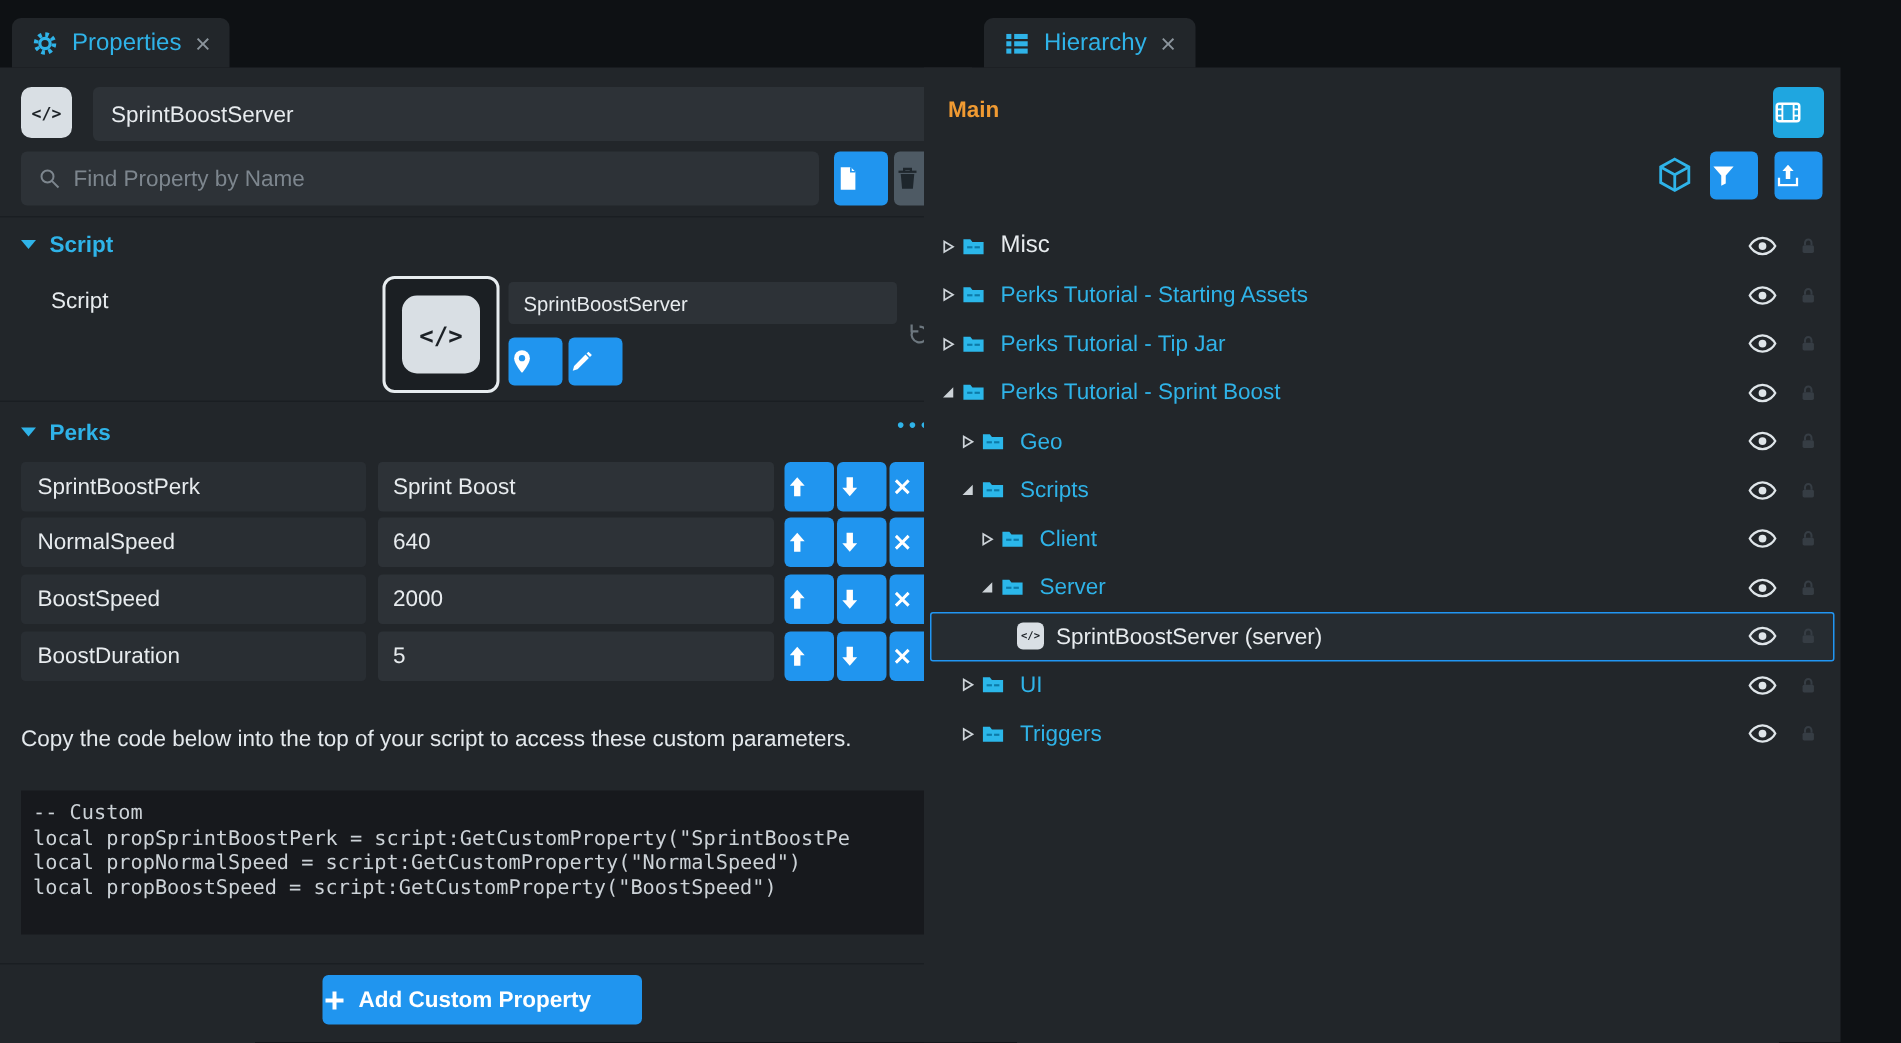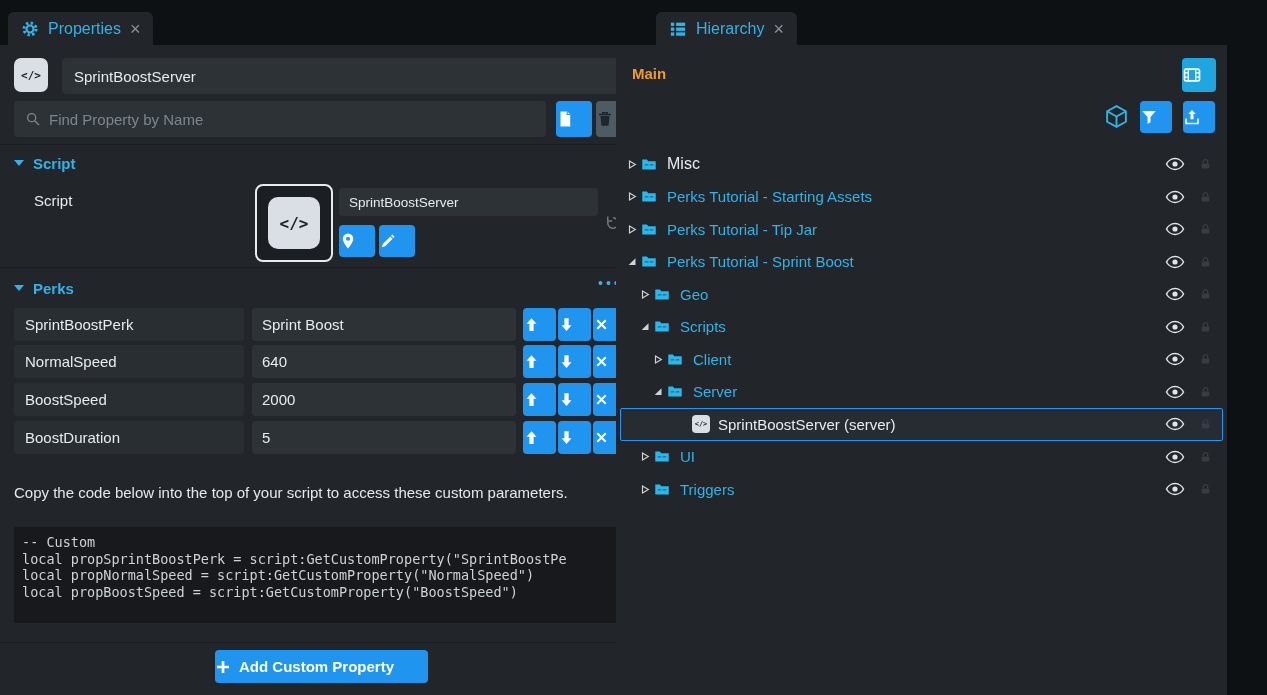--- a/index.html
+++ b/index.html
@@ -109,21 +109,21 @@
   #btn-export{left:567px;}
   #btn-funnel svg,#btn-export svg{width:18px;height:18px;}
 
   #tree{position:absolute;left:4px;top:103px;right:4px;}
   .trow{
     display:flex;align-items:center;height:32.5px;padding-right:10px;
     box-sizing:border-box;cursor:pointer;border:1px solid transparent;border-radius:2px;
   }
   .trow.sel{border-color:#2196f3;background:#262c31;}
   .ind0{padding-left:4px;} .ind1{padding-left:17px;}
-  .ind2{padding-left:30px;} .ind3{padding-left:57px;}
+  .ind2{padding-left:30px;} .ind3{padding-left:43px;}
   .exp{width:14px;display:flex;justify-content:center;color:#cdd3d8;flex:none;}
   .exp svg{width:10px;height:11px;}
   .fold{width:20px;height:17px;color:#2bb7ea;flex:none;margin-right:8px;}
   .lbl{font-size:15px;color:#2fb3e8;white-space:nowrap;}
   .trow.white .lbl{color:#e7ebee;}
   .trow.big .lbl{font-size:16px;}
   .spacer{flex:1;}
   .eye{width:20px;height:20px;color:#dfe5e9;margin-right:14px;flex:none;cursor:pointer;}
   .lock{width:13px;height:16px;color:#363d44;flex:none;cursor:pointer;}
 </style>

